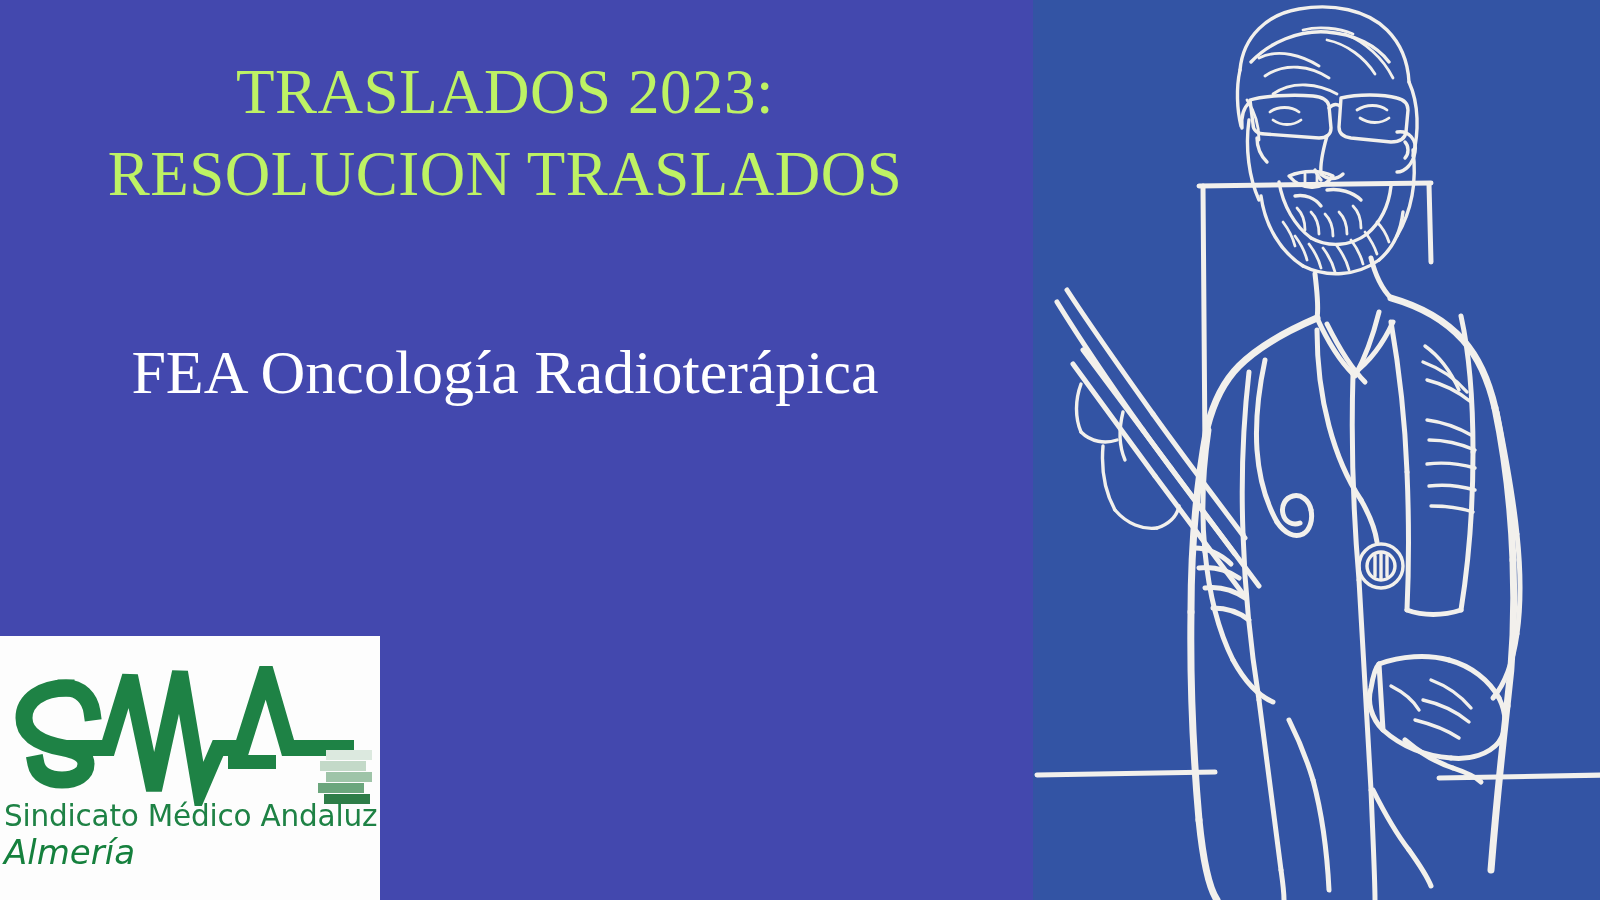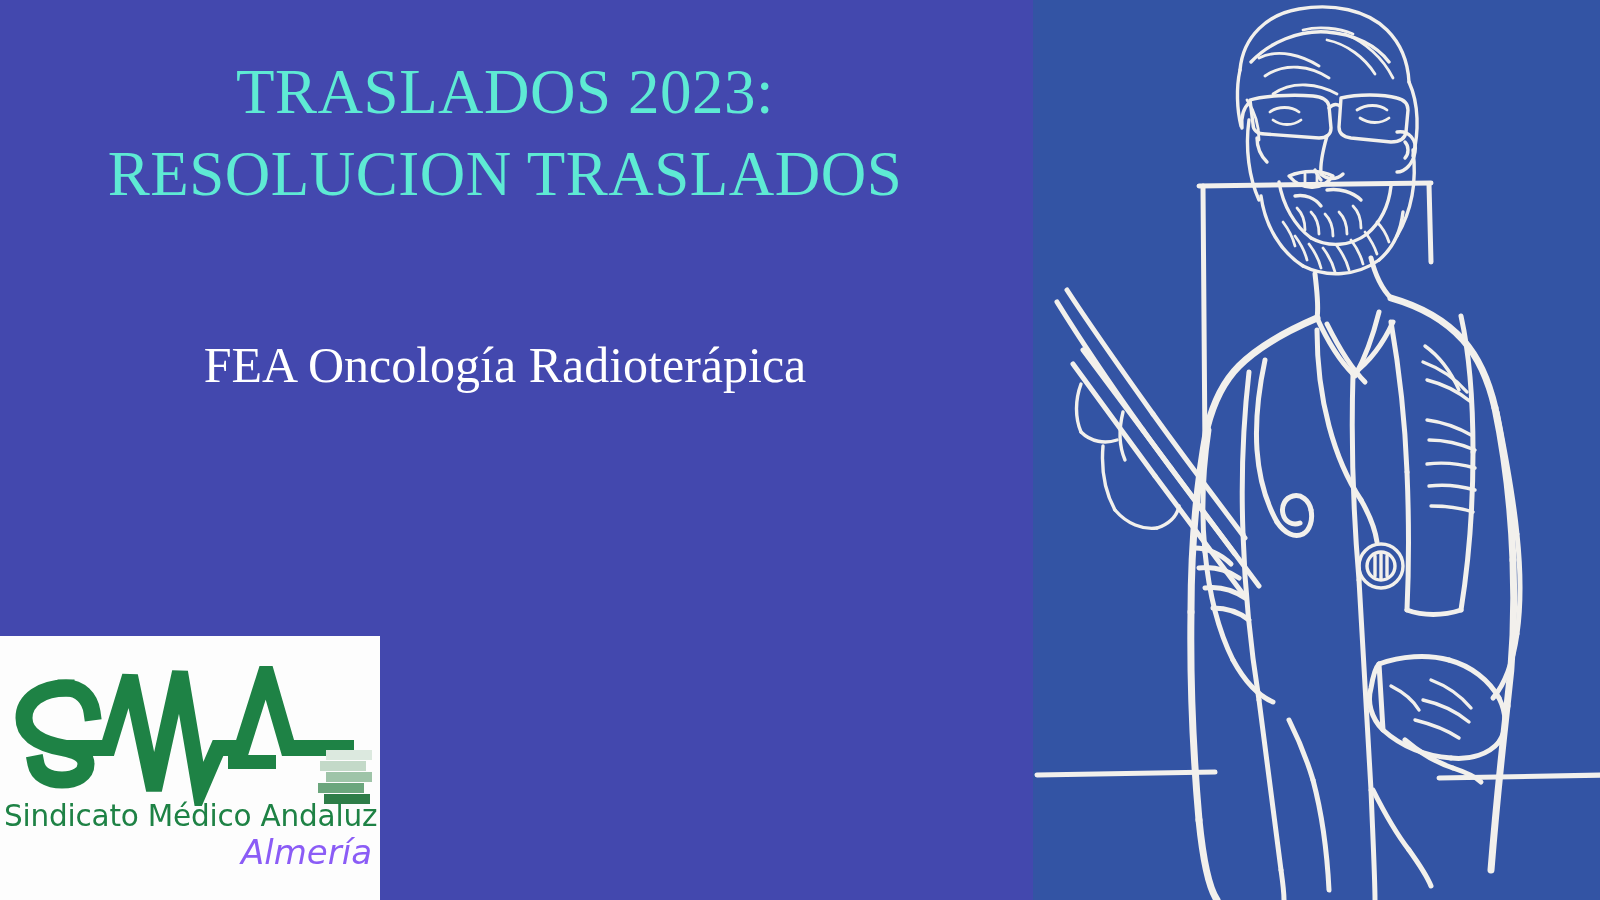--- a/index.html
+++ b/index.html
@@ -37,40 +37,40 @@
     position: absolute;
     left: 0; top: 52px;
     width: 1010px;
     text-align: center;
     padding: 0 20px;
     box-sizing: border-box;
   }
   .title-line {
     display: block;
     font-family: "Liberation Serif", "DejaVu Serif", serif;
-    color: #5eead4;
+    color: #bef264;
     font-size: 63px;
     line-height: 1.30;
     letter-spacing: 0.5px;
     white-space: nowrap;
   }
 
   .subtitle-block {
     position: absolute;
     left: 0; top: 335px;
     width: 1010px;
     text-align: center;
     padding: 0 20px;
     box-sizing: border-box;
   }
   .subtitle-line {
     display: block;
     font-family: "Liberation Serif", "DejaVu Serif", serif;
     color: #FFFFFF;
-    font-size: 50px;
+    font-size: 62px;
     line-height: 1.2;
     white-space: nowrap;
   }
 
   
   .logo-card {
     position: absolute;
     left: 0; top: 636px;
     width: 380px; height: 264px;
     background: #FDFDFD;
@@ -95,24 +95,24 @@
     font-family: "DejaVu Sans", sans-serif;
     font-size: 29.5px;
     font-weight: 400;
     letter-spacing: -0.2px;
     white-space: nowrap;
   }
   .logo-text-sub {
     position: absolute;
     left: 4px; top: 196px;
     width: 372px;
-    text-align: right;
+    text-align: left;
     padding-right: 4px;
     box-sizing: border-box;
-    color: #8b5cf6;
+    color: #15803d;
     font-family: "DejaVu Sans", sans-serif;
     font-size: 34px;
     font-style: italic;
     font-weight: 400;
     white-space: nowrap;
   }
 
   
   .doctor-svg {
     position: absolute;

